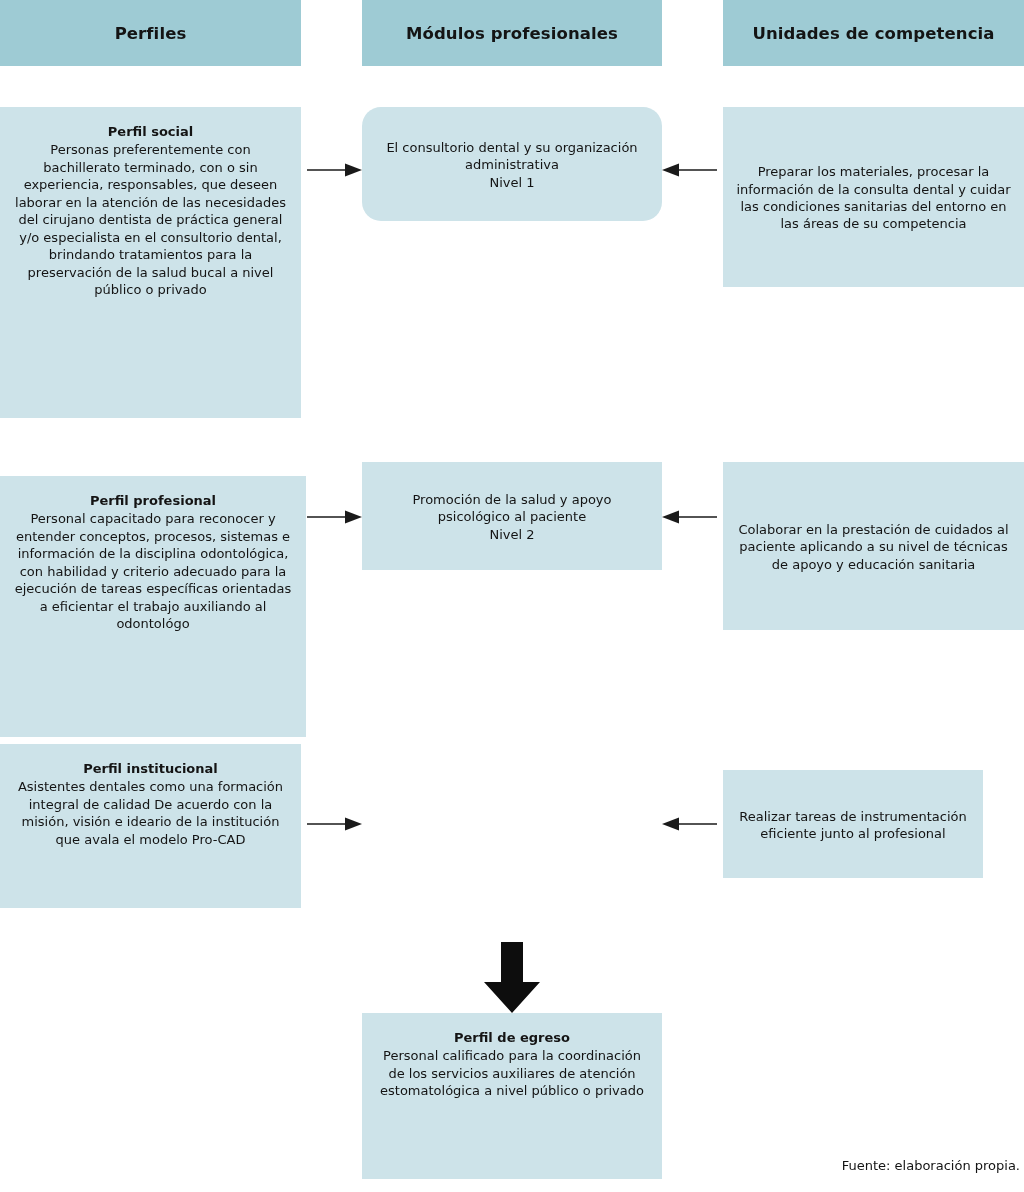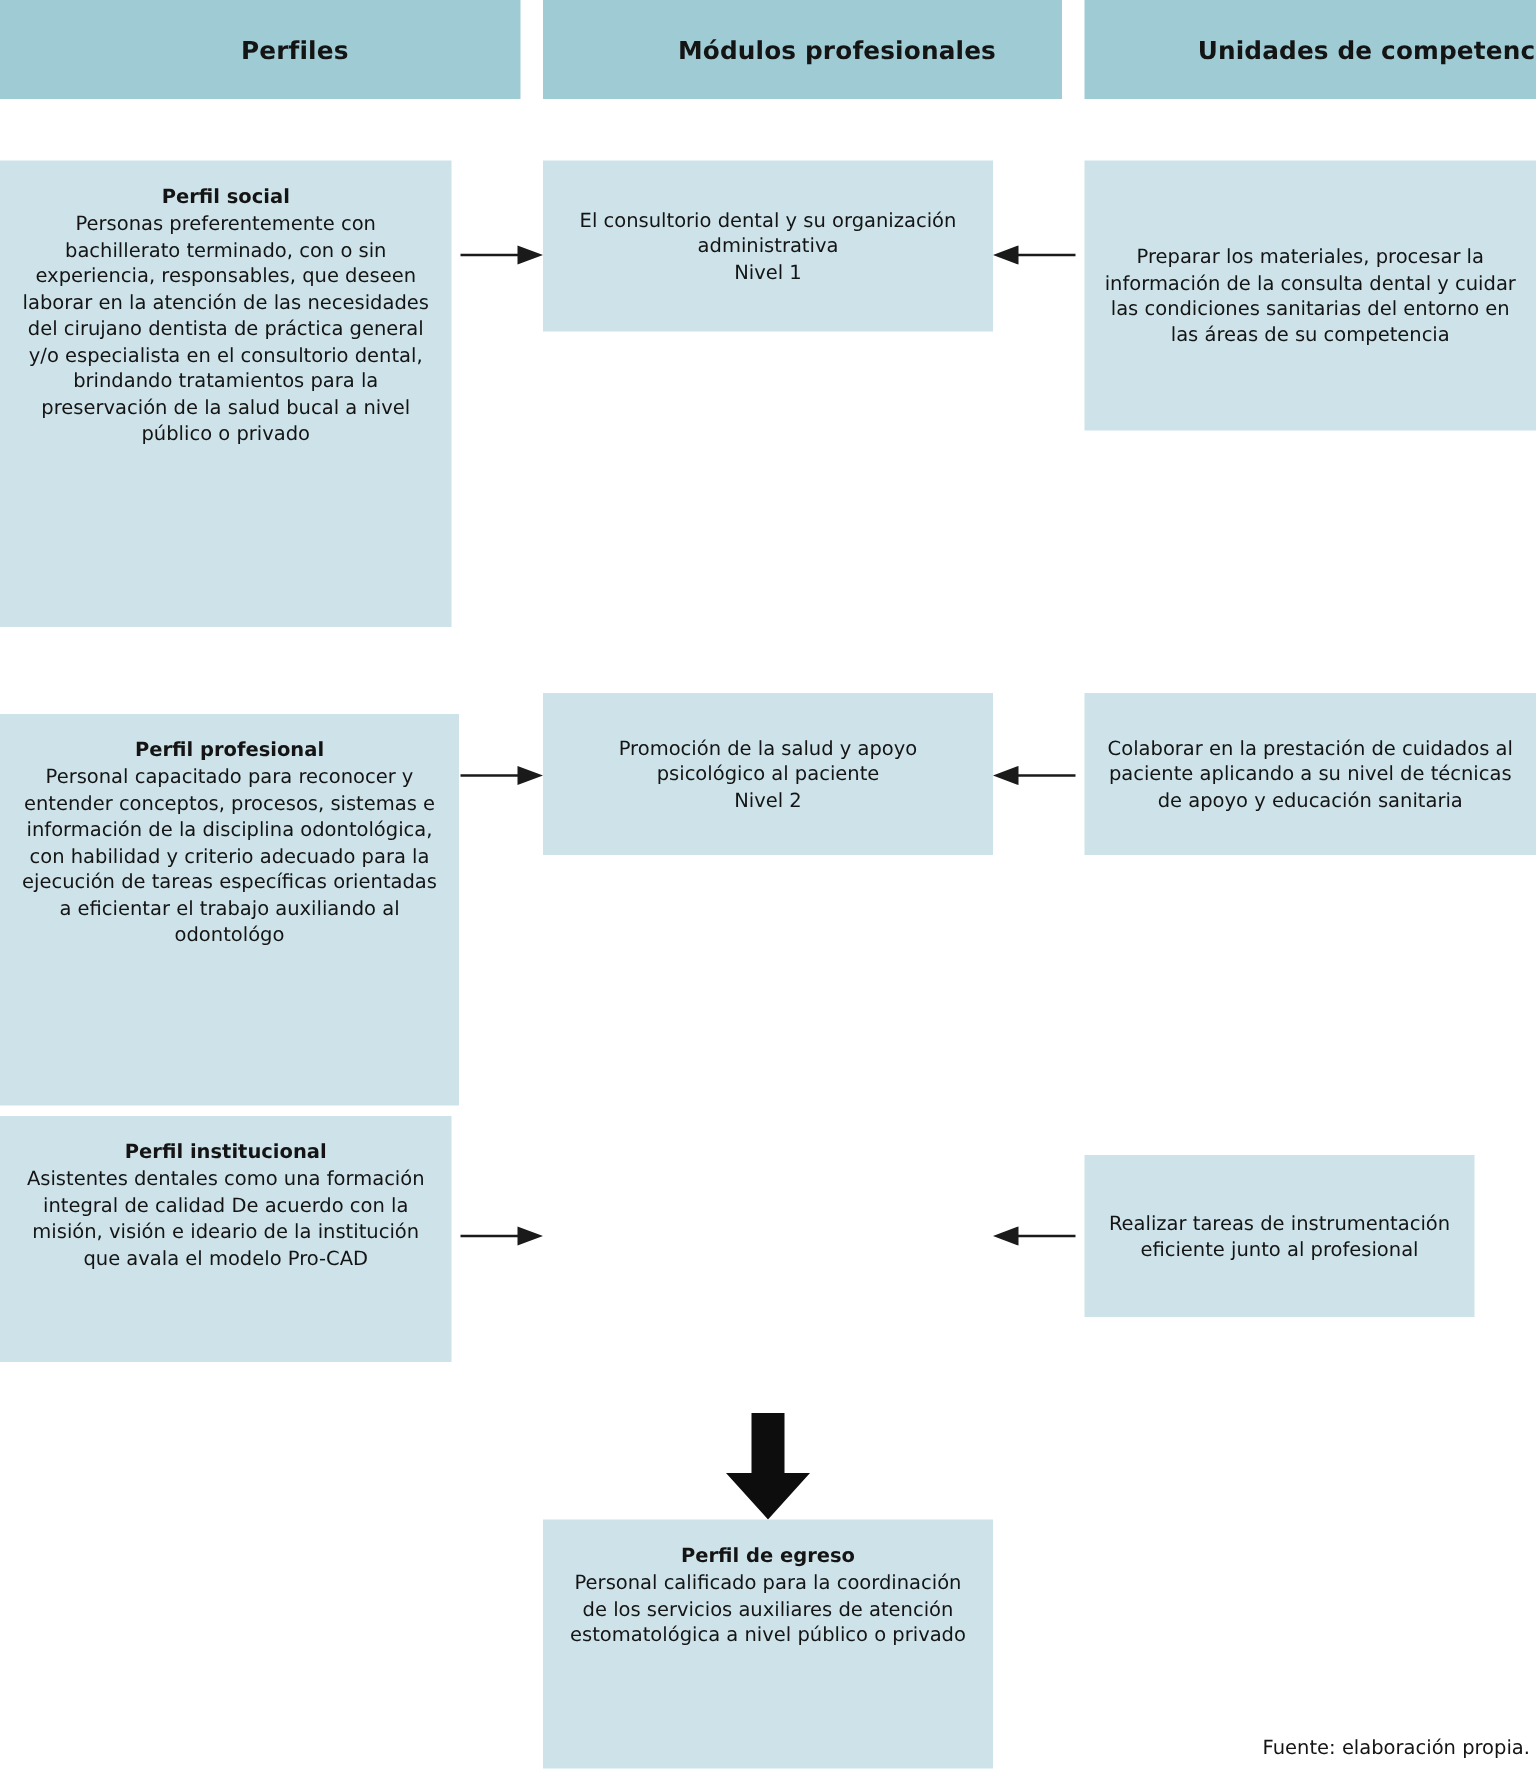--- a/index.html
+++ b/index.html
@@ -25,21 +25,20 @@
   .col-head {
     position: absolute;
     height: 66px;
     background: #9ecbd4;
     display: flex;
     align-items: center;
     justify-content: center;
     font-weight: bold;
     font-size: 16.5px;
     letter-spacing: .1px;
-    padding-left: 46px;
   }
   #head-perfiles   { left: 0px;   top: 0px; width: 301px; }
   #head-modulos    { left: 362px; top: 0px; width: 300px; }
   #head-unidades   { left: 723px; top: 0px; width: 301px; }
 
   
   .box {
     position: absolute;
     background: #cde3e9;
     box-sizing: border-box;
@@ -56,28 +55,28 @@
   .box p {
     margin: 0;
   }
   .box p.gap {
     margin-top: 21px;
   }
 
   
   #box-perfil-social      { left: 0px;   top: 107px; width: 301px; height: 311px; }
   #box-modulo-1           { left: 362px; top: 107px; width: 300px; height: 114px;
-                            display:flex; align-items:center; justify-content:center; }
+                            display:flex; align-items:center; justify-content:center;border-radius:19px; }
   #box-unidad-1           { left: 723px; top: 107px; width: 301px; height: 180px;
                             display:flex; align-items:center; justify-content:center; }
   
   #box-perfil-profesional { left: 0px;   top: 476px; width: 306px; height: 261px; }
   #box-modulo-2           { left: 362px; top: 462px; width: 300px; height: 108px;
                             display:flex; align-items:center; justify-content:center; }
-  #box-unidad-2           { left: 723px; top: 462px; width: 301px; height: 108px;
+  #box-unidad-2           { left: 723px; top: 462px; width: 301px; height: 168px;
                             display:flex; align-items:center; justify-content:center; }
   
   #box-perfil-institucional { left: 0px;   top: 744px; width: 301px; height: 164px; }
   #box-modulo-3             { left: 362px; top: 770px; width: 300px; height: 172px; }
   #box-unidad-3             { left: 723px; top: 770px; width: 260px; height: 108px;
                               display:flex; align-items:center; justify-content:center; }
   
   #box-perfil-egreso      { left: 362px; top: 1013px; width: 300px; height: 166px; }
 
   .inner { width: 100%; }

